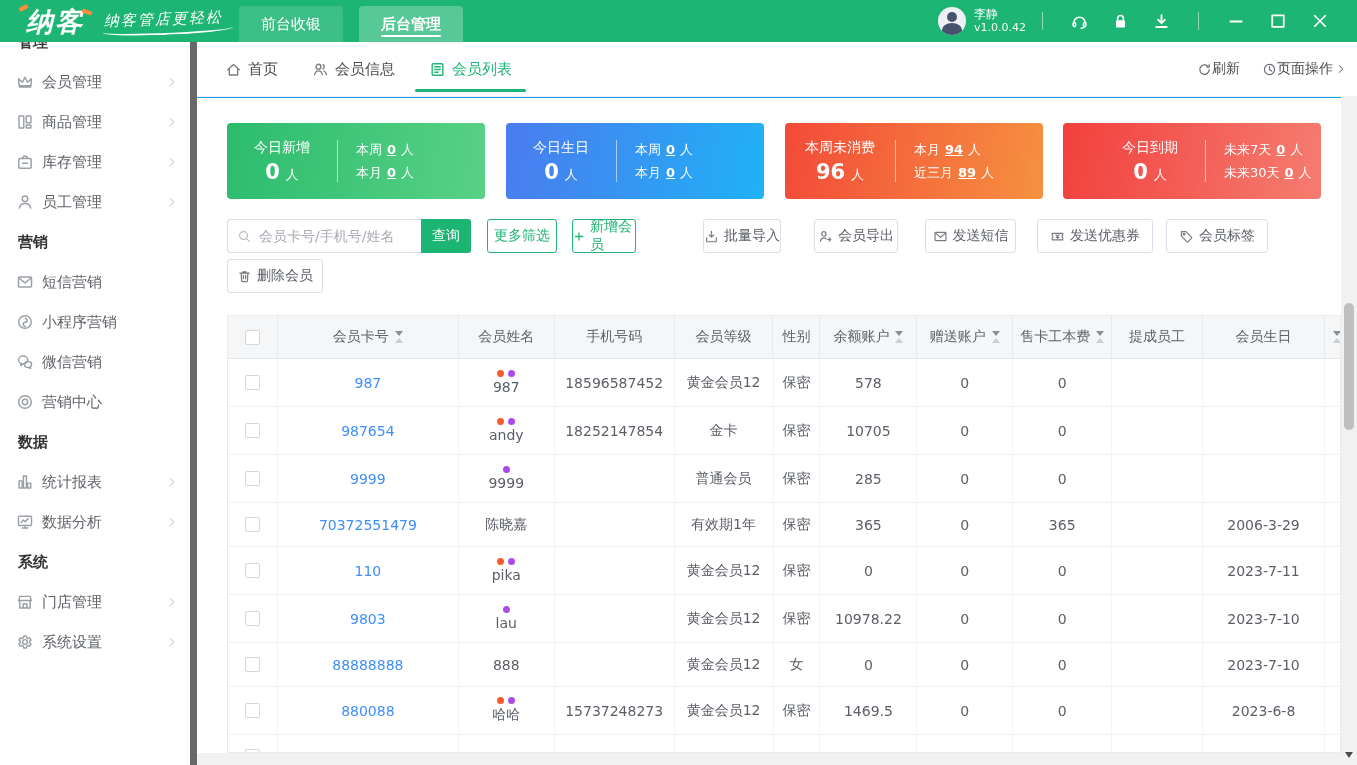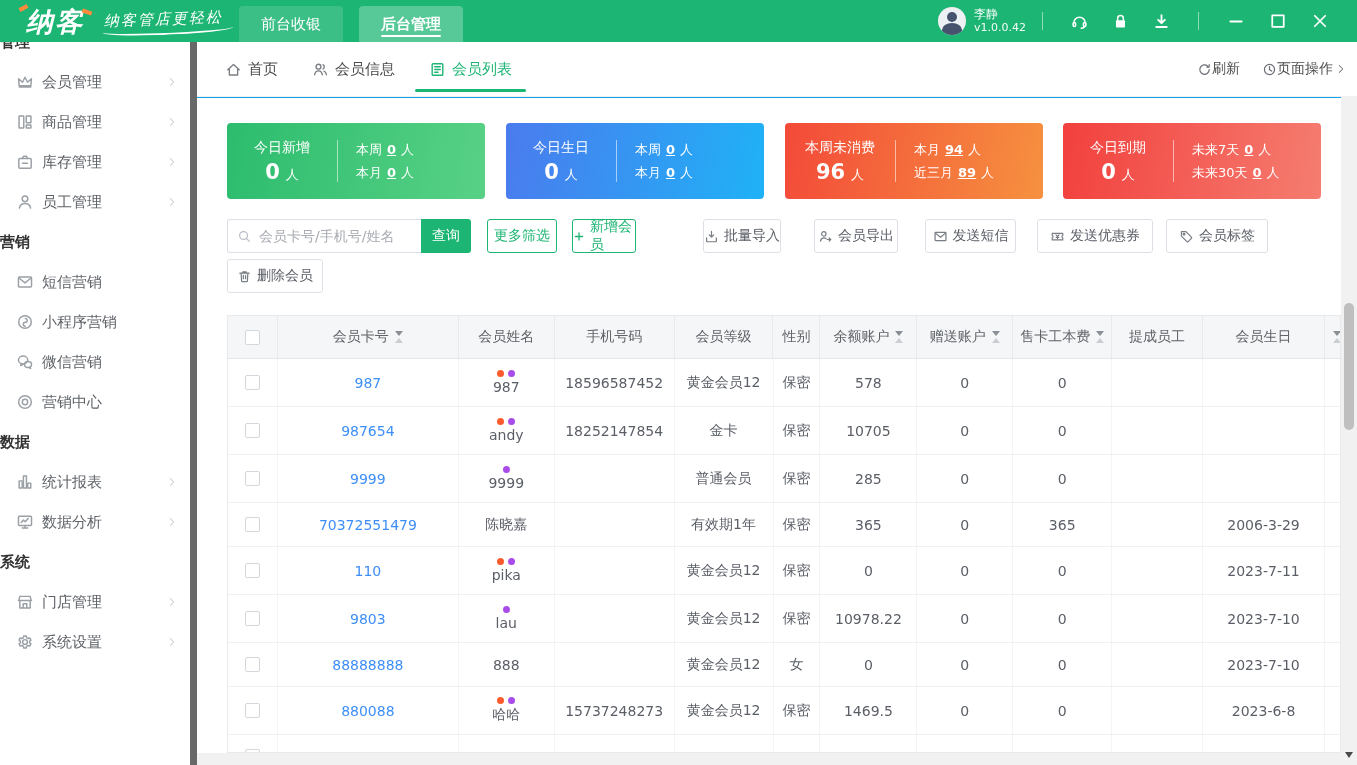--- a/index.html
+++ b/index.html
@@ -26,21 +26,21 @@
   .user-version { font-size:11px; opacity:.95; }
   .tb-divider { width:1px; height:18px; background:rgba(255,255,255,.5); margin:0 16px; }
   .tb-ic { width:19px; height:19px; margin:0 11px; cursor:pointer; display:inline-flex; }
   .tb-ic svg { width:100%; height:100%; }
   .win-btn { width:20px; height:20px; margin:0 11px; cursor:pointer; display:inline-flex; }
   .win-btn svg { width:100%; height:100%; }
 
   
   .sidebar { position:absolute; left:0; top:42px; width:190px; bottom:0; background:#fff; overflow:hidden; z-index:5; }
   .side-scrollbar { position:absolute; left:190px; top:42px; width:7px; bottom:0; background:#686868; z-index:6; }
-  .section-title { height:40px; line-height:40px; font-size:15px; font-weight:bold; color:#333; }
+  .section-title { height:40px; line-height:40px; padding-left:18px; font-size:15px; font-weight:bold; color:#333; }
   .section-title.clipped { margin-top:-20px; }
   .side-item { height:40px; display:flex; align-items:center; padding-left:16px; font-size:15px; color:#5f6368; cursor:pointer; position:relative; }
   .side-item .s-icon { width:18px; height:18px; margin-right:8px; color:#9aa0a6; display:inline-flex; }
   .side-item .s-icon svg { width:100%; height:100%; }
   .side-item .s-arrow { position:absolute; right:12px; width:12px; height:12px; color:#b9bec4; display:inline-flex; }
   .side-item .s-arrow svg { width:100%; height:100%; }
 
   
   .main { position:absolute; left:197px; top:42px; right:0; bottom:0; background:#0ea5e9; }
   .tabbar { position:absolute; left:0; top:0; right:0; height:55px; background:#fff; border-bottom:1px solid #efefef; display:flex; align-items:center; }
@@ -64,21 +64,21 @@
   .v-scroll { position:absolute; right:0; top:55px; width:16px; bottom:0; background:#f1f1f1; }
   .v-thumb { position:absolute; left:3px; top:206px; width:10px; height:127px; background:#bfbfbf; border-radius:5px; cursor:pointer; }
   .v-arrow { position:absolute; left:4px; bottom:7px; width:0; height:0; border-left:4px solid transparent; border-right:4px solid transparent; border-top:6px solid #4a4a4a; cursor:pointer; }
   .h-strip { position:absolute; left:0; right:16px; bottom:0; height:12px; background:#f1f1f1; }
 
   
   .card { position:absolute; top:25px; width:258px; height:76px; border-radius:4px; color:#fff; display:flex; align-items:center; }
   .card.green  { background:linear-gradient(100deg,#2cbc6e,#58d185); }
   .card.blue   { background:linear-gradient(100deg,#4b7bee,#1fb2f6); }
   .card.orange { background:linear-gradient(100deg,#f34a39,#f6913f); }
-  .card.red    { background:linear-gradient(100deg,#f2403d,#f57d70); }
+  .card.red    { background:linear-gradient(100deg,#f2403d,#f57d70);padding-left:32px; }
   .card-left { width:110px; text-align:center; }
   .card-main-label { font-size:14px; }
   .card-main-value { font-size:21px; font-weight:bold; margin-top:3px; }
   .card-main-value .unit { font-size:13px; font-weight:normal; margin-left:6px; }
   .card-divider { width:1px; height:42px; background:rgba(255,255,255,.55); }
   .card-right { flex:1; padding-left:18px; font-size:13px; line-height:23px; }
   .card-row .cr-value { font-weight:bold; text-decoration:underline; margin:0 5px; cursor:pointer; }
 
   
   .search-box { position:absolute; left:30px; top:121px; width:194px; height:34px; border:1px solid #dcdfe6; border-right:none; border-radius:3px 0 0 3px; display:flex; align-items:center; background:#fff; }

